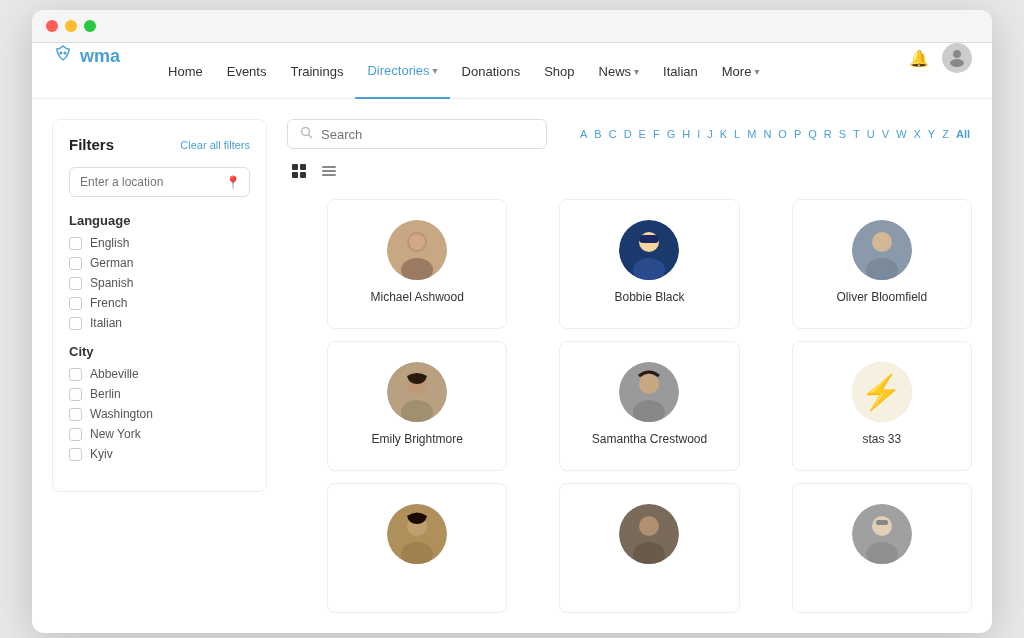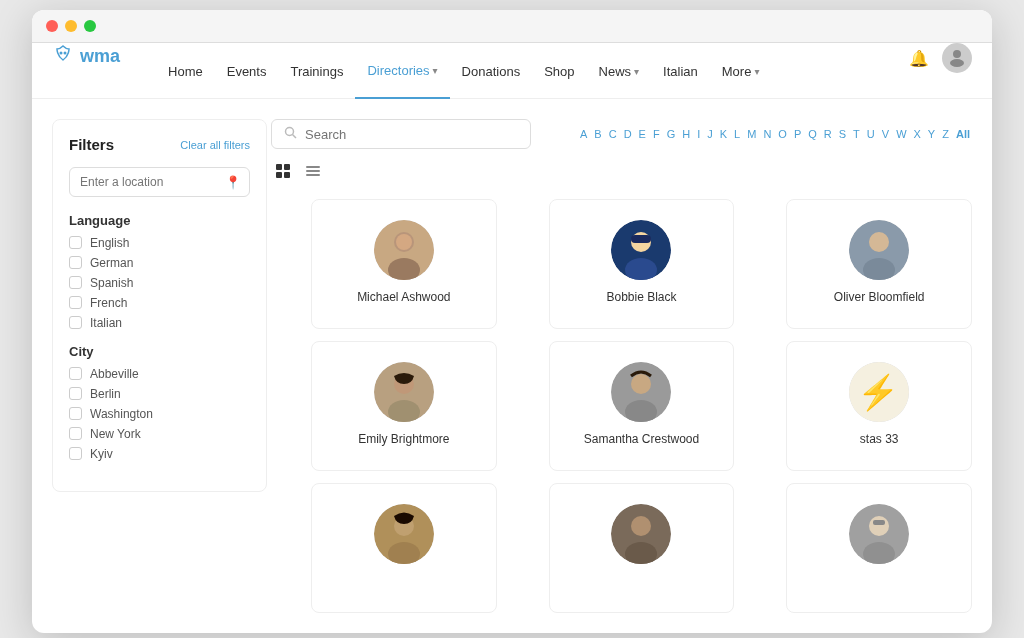--- a/index.html
+++ b/index.html
@@ -103,21 +103,21 @@
       background: #ccc;
       color: #666;
       font-size: 13px;
       overflow: hidden;
     }
 
     
     .content {
       display: flex;
       padding: 20px;
-      gap: 4px;
+      gap: 20px;
       min-height: 520px;
     }
 
     
     .sidebar {
       width: 215px;
       flex-shrink: 0;
       background: #fff;
       border: 1px solid #eee;
       border-radius: 8px;
@@ -166,21 +166,21 @@
       margin-bottom: 14px;
     }
     .filter-section-title {
       font-size: 13px;
       font-weight: 600;
       color: #333;
       margin-bottom: 8px;
     }
     .filter-item {
       display: flex;
-      align-items: flex-start;
+      align-items: flex-end;
       gap: 8px;
       margin-bottom: 6px;
     }
     .filter-checkbox {
       width: 13px; height: 13px;
       border: 1px solid #ccc;
       border-radius: 3px;
       flex-shrink: 0;
       cursor: pointer;
     }

